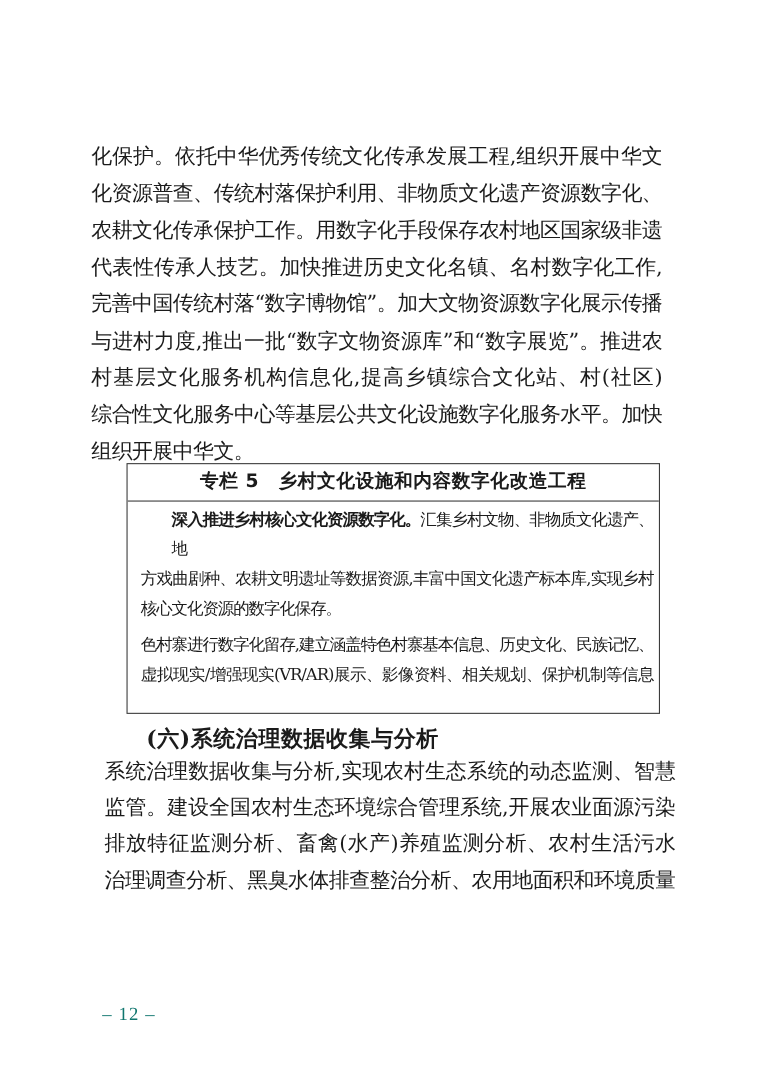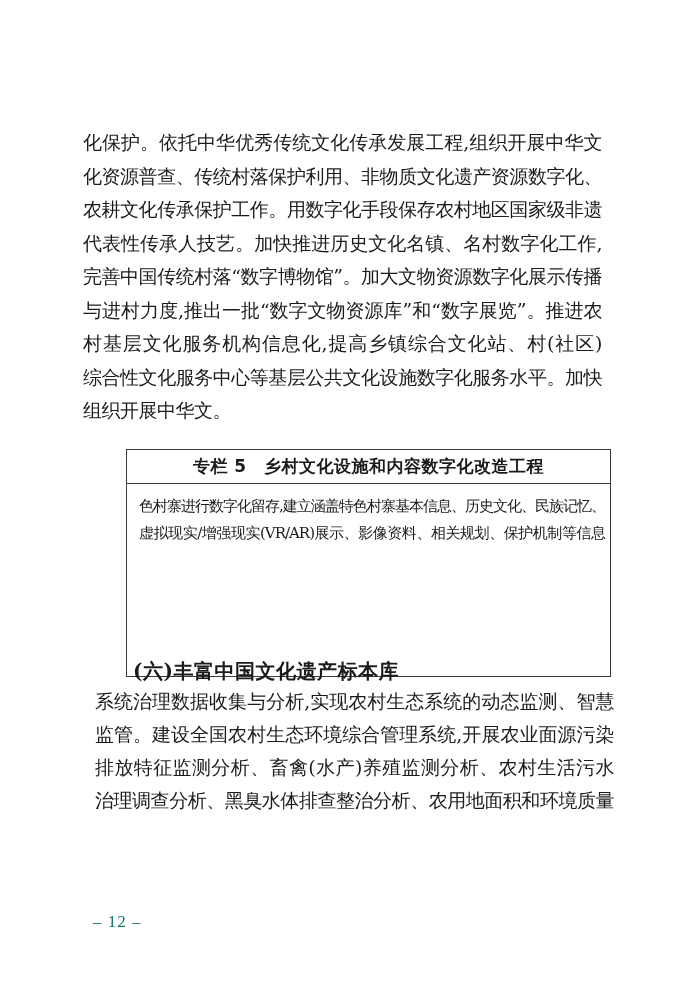--- a/index.html
+++ b/index.html
@@ -26,26 +26,25 @@
     left: 83px; top: 126px; width: 519px;
     font-size: 19px; line-height: 33.5px; letter-spacing: -0.5px;
   }
   .para18-block {
     left: 95px; top: 685px; width: 519px;
     font-size: 19px; line-height: 33px; letter-spacing: -0.5px;
   }
   .indent2 { padding-left: 38px; box-sizing: border-box; }
 
   .callout {
-    left: 126px; top: 421px; width: 483px; height: 226px;
+    left: 115px; top: 421px; width: 483px; height: 226px;
     border: 1px solid #3c3c3c;
     background: #ffffff;
     box-sizing: content-box;
     overflow: hidden;
-    margin-top: 28px;
   }
   .callout-title {
     height: 33px; line-height: 33px;
     border-bottom: 1px solid #3c3c3c;
     text-align: center;
     font-family: "DejaVu Sans", sans-serif;
     font-weight: bold;
     font-size: 17px;
     letter-spacing: 0.5px;
   }
@@ -79,29 +78,34 @@
     <div class="jl">完善中国传统村落“数字博物馆”。加大文物资源数字化展示传播</div>
     <div class="jl">与进村力度,推出一批“数字文物资源库”和“数字展览”。推进农</div>
     <div class="jl">村基层文化服务机构信息化,提高乡镇综合文化站、村(社区)</div>
     <div class="jl">综合性文化服务中心等基层公共文化设施数字化服务水平。加快</div>
     <div class="ll">组织开展中华文。</div>
   </div>
 
   <div class="abs callout">
     <div class="callout-title">专栏 5　乡村文化设施和内容数字化改造工程</div>
     <div class="callout-body">
+      <div>
+        <div class="jl bindent"><span class="b">深入推进乡村核心文化资源数字化。</span><span>汇集乡村文物、非物质文化遗产、地</span></div>
+        <div class="jl">方戏曲剧种、农耕文明遗址等数据资源,丰富中国文化遗产标本库,实现乡村</div>
+        <div class="ll">核心文化资源的数字化保存。</div>
+      </div>
       <div class="callout-p2">
         <div class="jl">色村寨进行数字化留存,建立涵盖特色村寨基本信息、历史文化、民族记忆、</div>
         <div class="jl">虚拟现实/增强现实(VR/AR)展示、影像资料、相关规划、保护机制等信息</div>
 
       </div>
     </div>
   </div>
 
-  <div class="abs section-heading">(六)丰富中国文化遗产标本库</div>
+  <div class="abs section-heading">(六)系统治理数据收集与分析</div>
 
   <div class="abs para18-block">
     <div class="jl">系统治理数据收集与分析,实现农村生态系统的动态监测、智慧</div>
     <div class="jl">监管。建设全国农村生态环境综合管理系统,开展农业面源污染</div>
     <div class="jl">排放特征监测分析、畜禽(水产)养殖监测分析、农村生活污水</div>
     <div class="jl">治理调查分析、黑臭水体排查整治分析、农用地面积和环境质量</div>
   </div>
 
   <div class="abs footer-pagenum">– 12 –</div>
 

